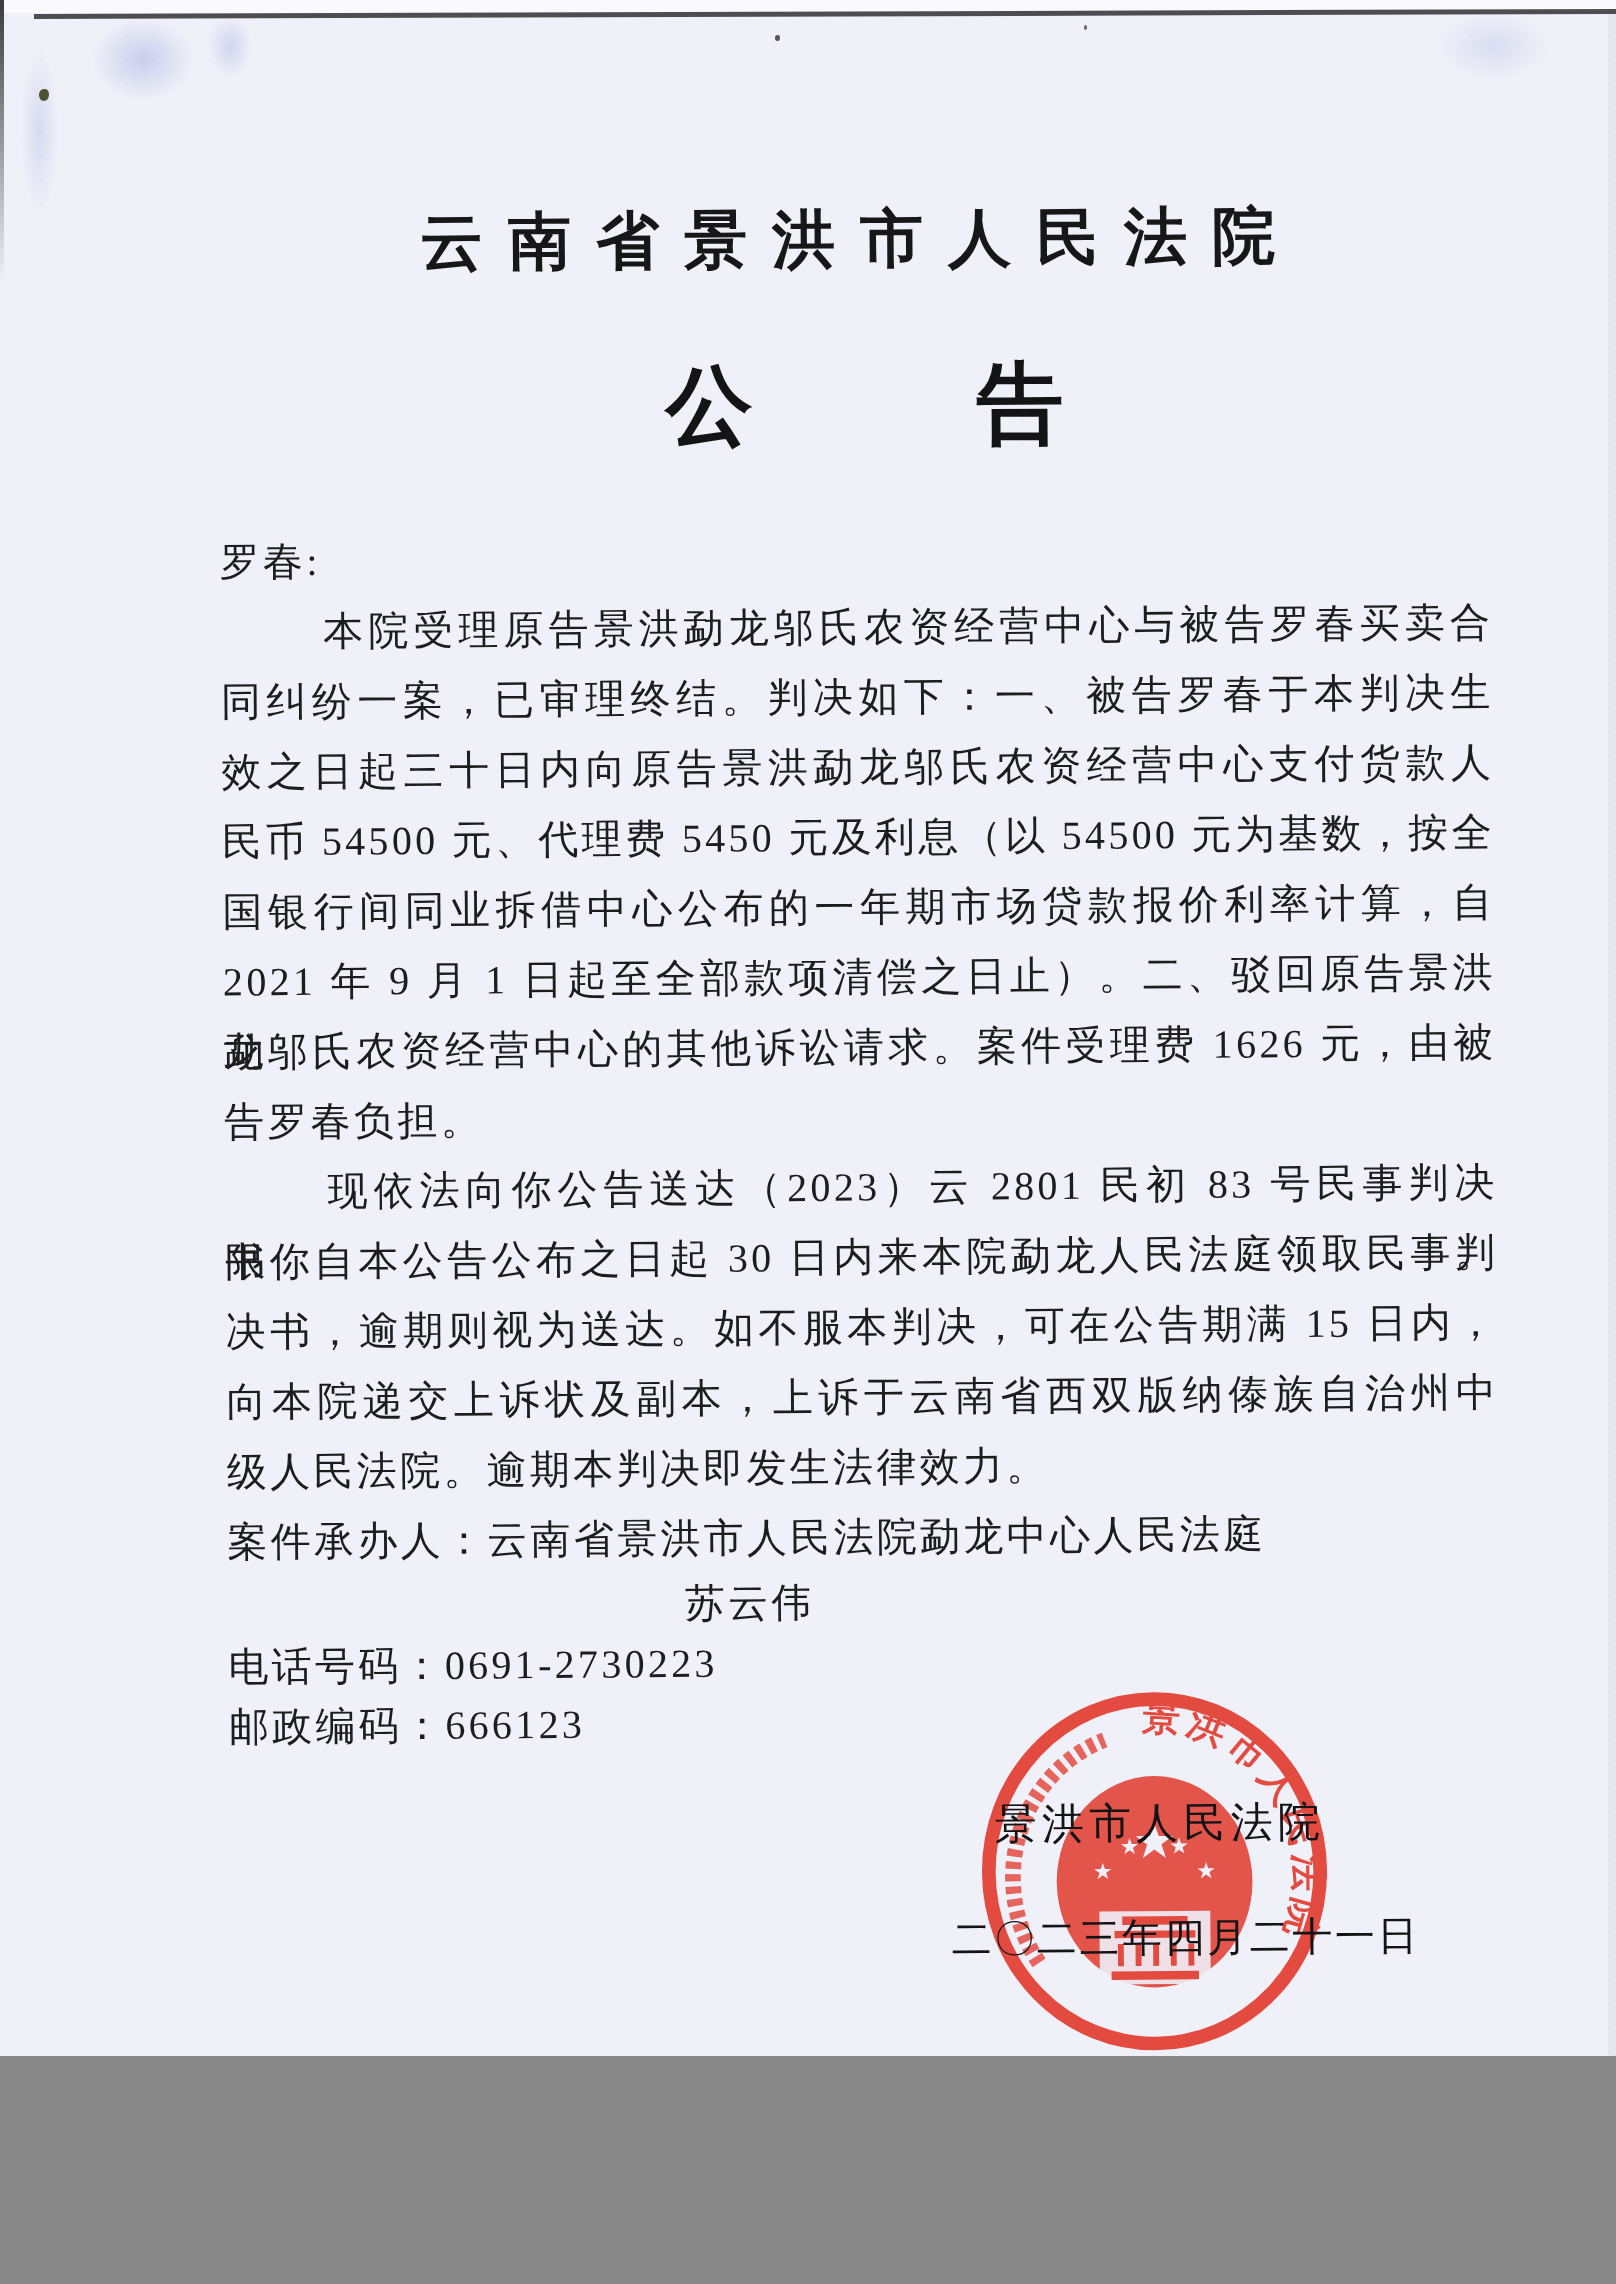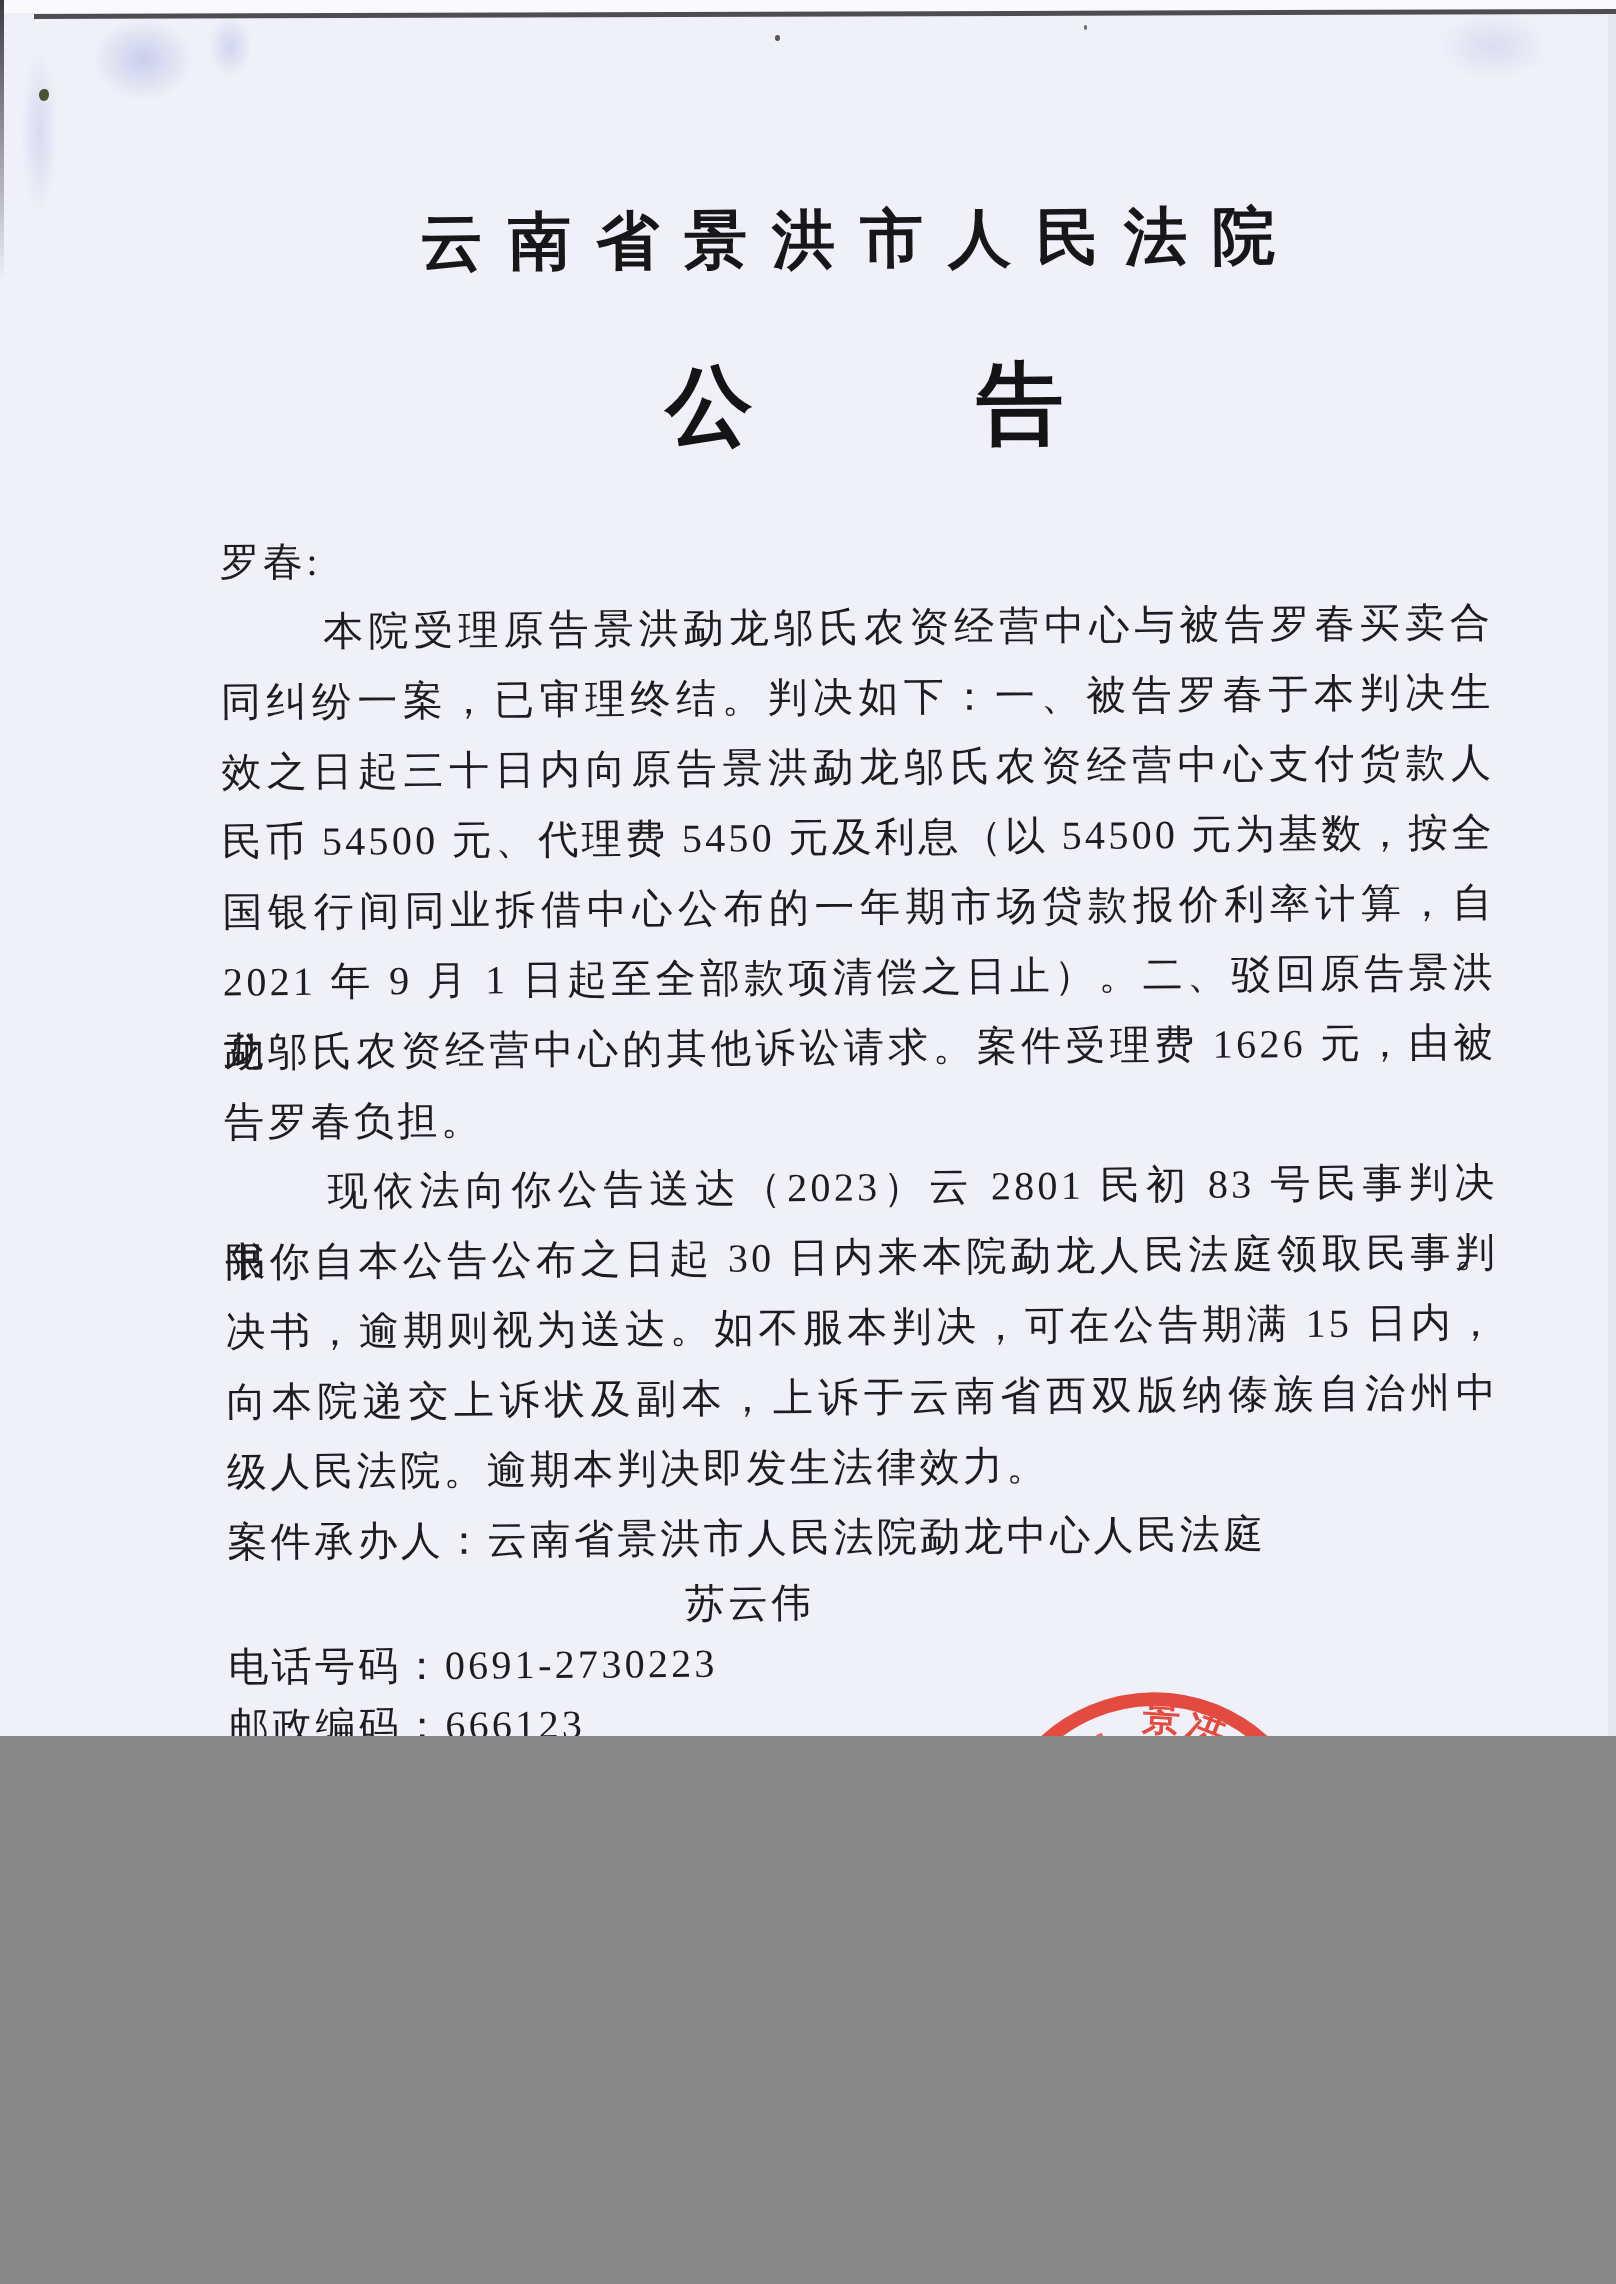--- a/index.html
+++ b/index.html
@@ -1,18 +1,18 @@
 <!DOCTYPE html>
 <html style="font-size:10.4px"><head>
 <meta charset="utf-8">
 <style>
   html,body { margin:0; padding:0; background:#888; }
   .page {
     position:relative;
-    width:1617px; height:1736px;
+    width:1617px; height:2056px;
     margin:0 auto;
     background:
       radial-gradient(rgba(120,130,205,0.055) 0.8px, transparent 0.9px),
       radial-gradient(rgba(95,105,190,0.045) 0.7px, transparent 0.8px),
       #f0f1f8;
     background-size: 28px 24px, 46px 40px, auto;
     overflow:hidden;
     font-family:"Liberation Serif","DejaVu Serif",serif;
     color:#1d1d20;
   }

